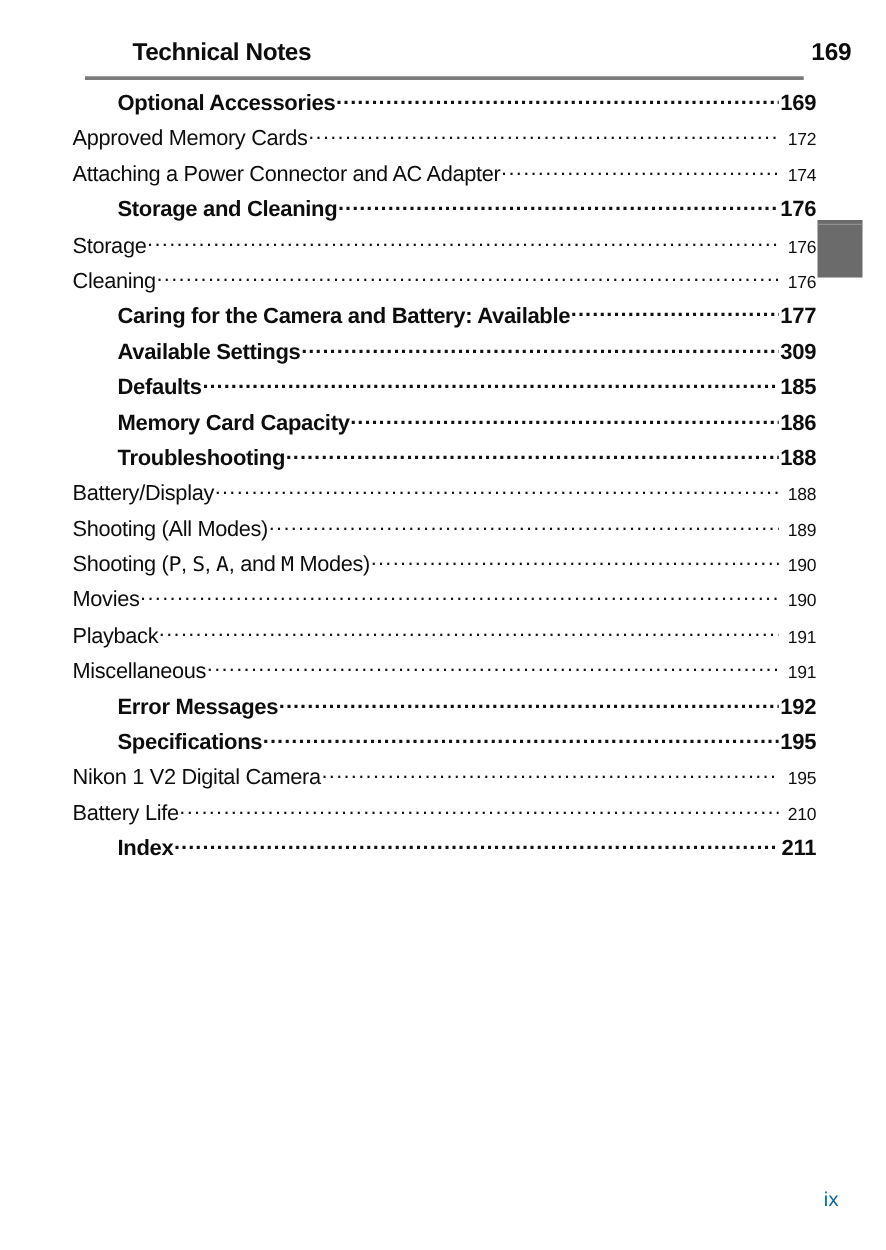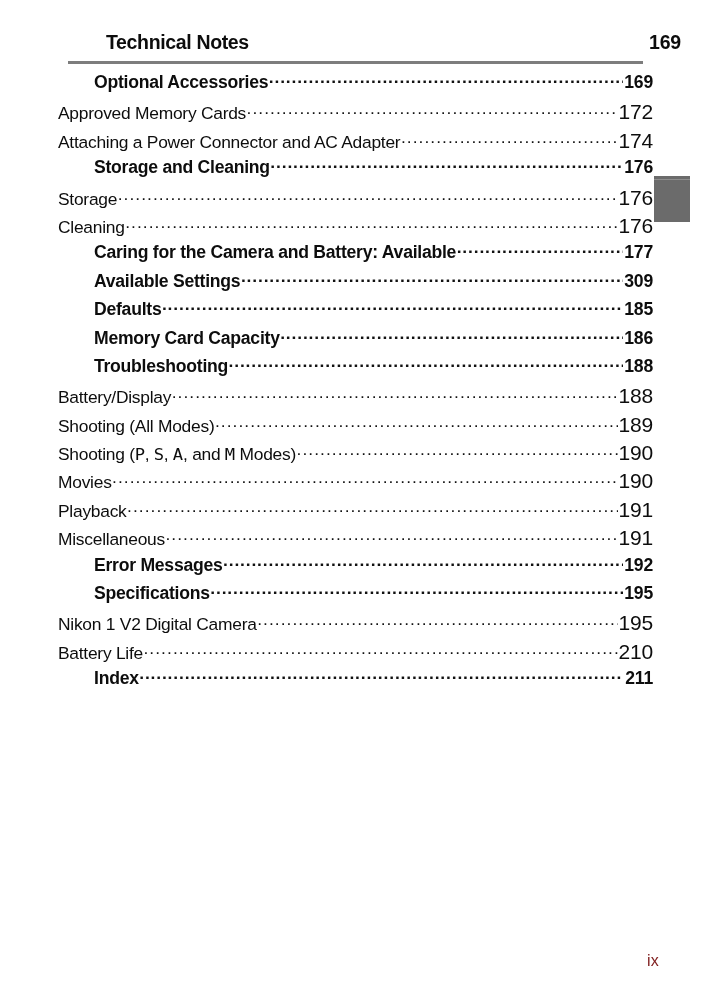--- a/index.html
+++ b/index.html
@@ -130,21 +130,21 @@
     letter-spacing: 1.05px;
     color: #111111;
   }
   .level-1 .leader::after {
     font-weight: bold;
     letter-spacing: 0.85px;
   }
 
   .entry-page {
     flex: 0 0 auto;
-    font-size: 21px;
+    font-size: 14px;
     letter-spacing: -0.2px;
     text-align: right;
     min-width: 30px;
     white-space: nowrap;
   }
   .level-1 .entry-page {
     font-weight: bold;
     font-size: 17.6px;
   }
 
@@ -154,25 +154,25 @@
     font-weight: normal;
     font-size: 16.2px;
     letter-spacing: 0.2px;
     transform: scaleX(1.06);
     display: inline-block;
   }
 
   
   .folio {
     position: absolute;
-    right: 50px;
+    right: 38px;
     bottom: 30px;
     font-size: 16px;
     letter-spacing: 0.2px;
-    color: #7f1d1d;
+    color: #0369a1;
   }
 </style>
 </head>
 <body>
 
 <div class="page">
 
   <div class="chapter-header">
     <span class="chapter-title">Technical Notes</span>
     <span class="chapter-page">169</span>

